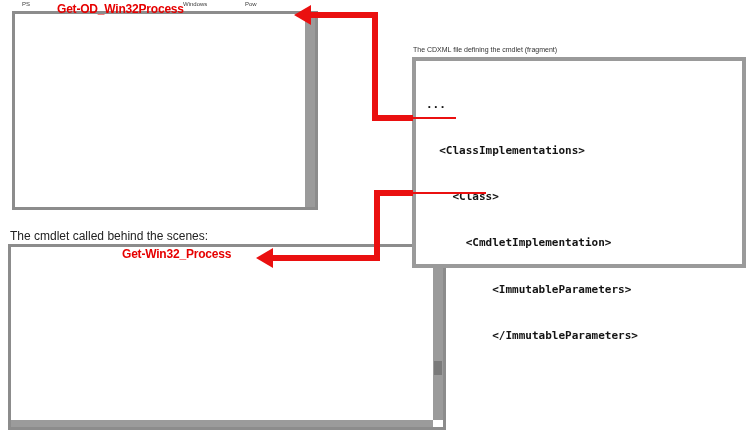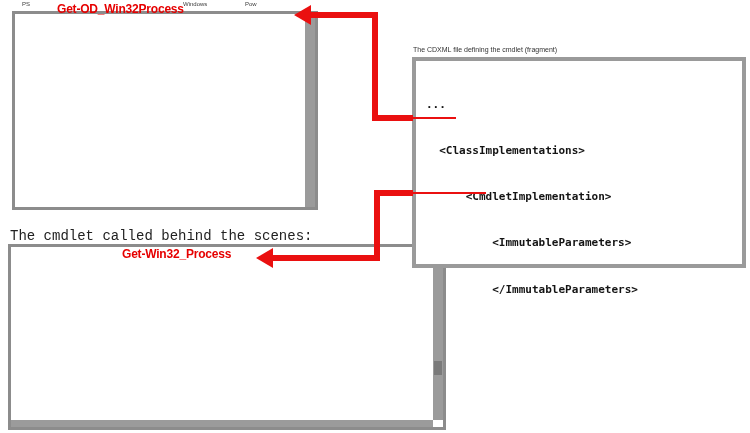--- a/index.html
+++ b/index.html
@@ -23,21 +23,21 @@
     position:absolute;right:1px;width:8px;height:14px;background:#7a7a7a;
   }
   
   .tiny{
     position:absolute;font-size:6px;line-height:8px;color:#3c3c3c;
     letter-spacing:0;white-space:nowrap;z-index:4;
   }
   .caption{
     position:absolute;font-size:7px;line-height:9px;color:#333;white-space:nowrap;z-index:4;
   }
-  #bottom-caption{font-size:14px;color:#222;font-family:Liberation Mono, monospace;}
+  #bottom-caption{font-size:12px;color:#222;}
   
   .red-annotation{
     position:absolute;font-weight:bold;color:#e60000;z-index:5;
     font-size:12px;letter-spacing:-0.2px;white-space:nowrap;
   }
   #top-annotation{left:57px;top:2px;}
   #bottom-annotation{left:78px;top:247px;margin-left:44px;}
   
   #cdxml-panel{
     position:absolute;left:412px;top:57px;width:334px;height:211px;
@@ -74,20 +74,21 @@
   </div>
   <div class="hscrollbar"></div>
 </div>
 <div class="caption" id="bottom-caption" style="left:10px;top:232px;">The cmdlet called behind the scenes:</div>
 <div class="red-annotation" id="bottom-annotation">Get-Win32_Process</div>
 
 <div id="cdxml-panel">
   <div class="xml-code">
     <div><span>...</span><span class="red"></span><span></span></div>
     <div><span>  &lt;ClassImplementations&gt;</span><span class="red"></span><span></span></div>
+    <div><span>    &lt;Class&gt;</span><span class="red"></span><span></span></div>
     <div><span>      &lt;CmdletImplementation&gt;</span><span class="red"></span><span></span></div>
     <div><span>          &lt;ImmutableParameters&gt;</span><span class="red"></span><span></span></div>
     <div><span>          &lt;/ImmutableParameters&gt;</span><span class="red"></span><span></span></div>
     
     
     
     
     
   </div>
 </div>

